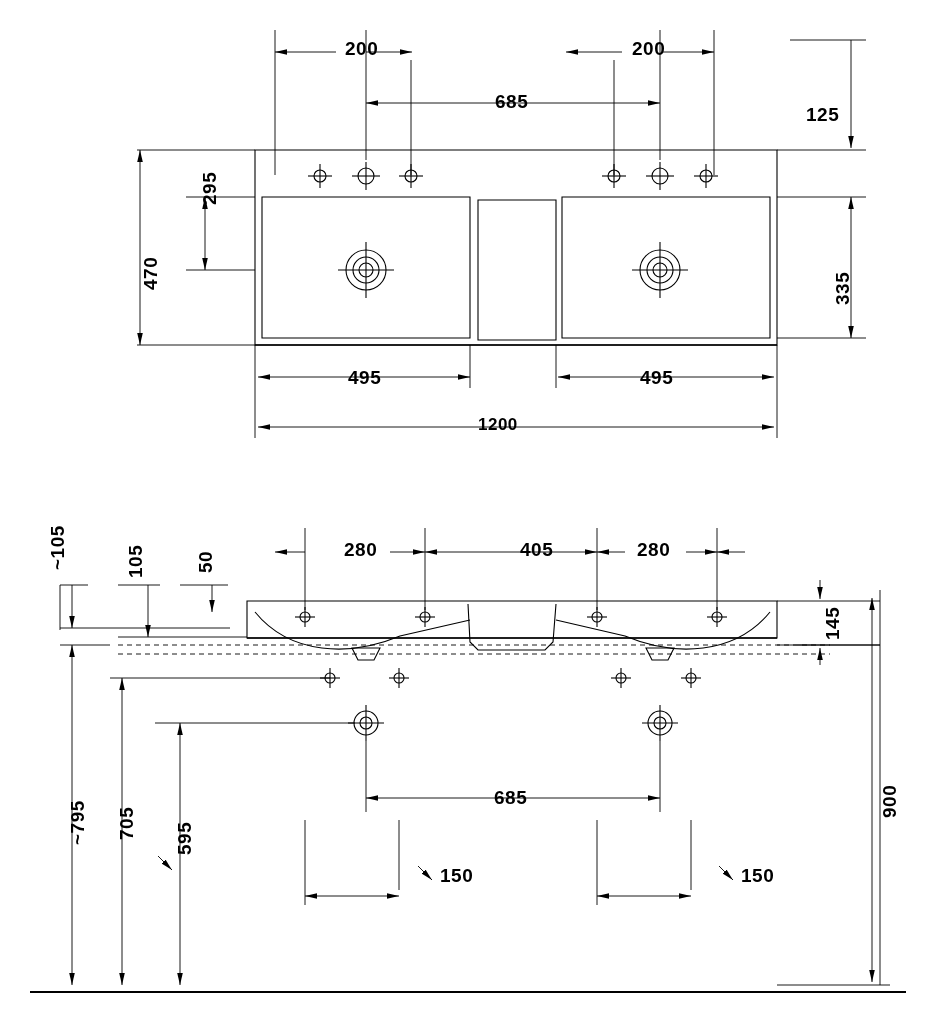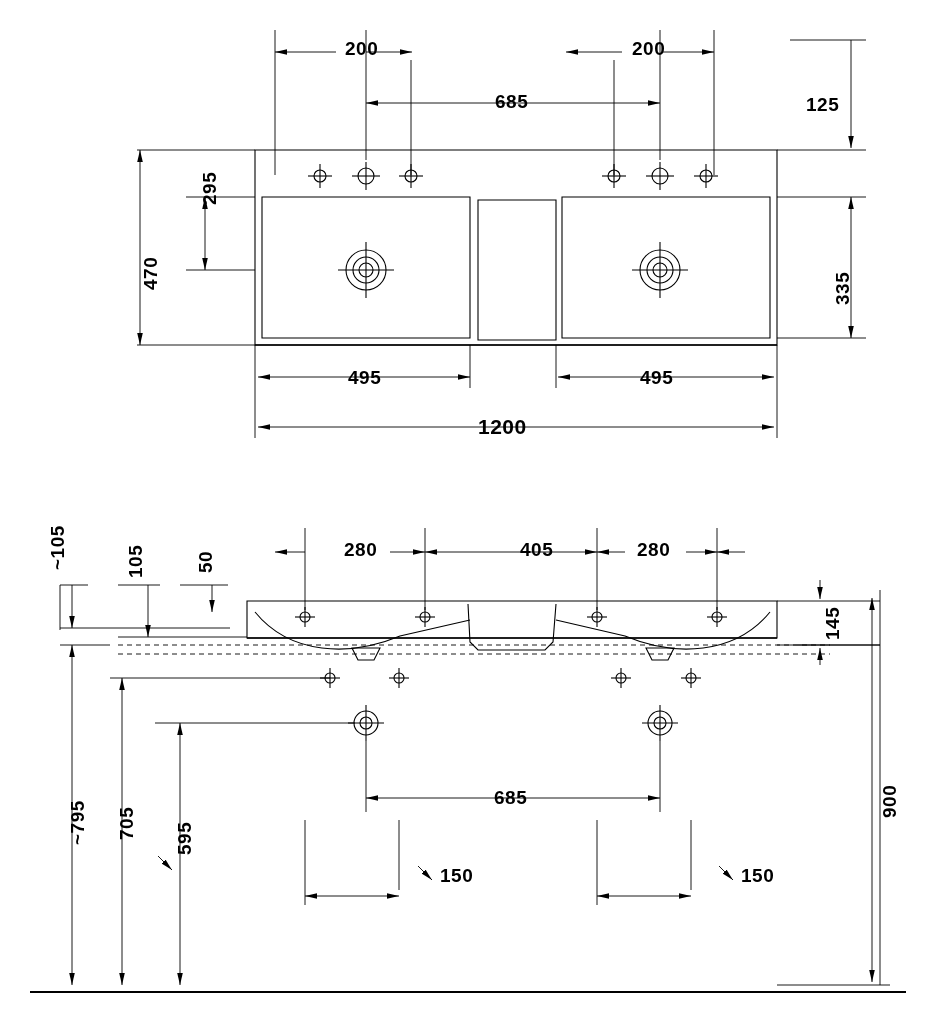--- a/index.html
+++ b/index.html
@@ -249,27 +249,27 @@
       <line x1="719" y1="866" x2="733" y2="880" marker-end="url(#arrR)"></line>
       <line x1="158" y1="856" x2="172" y2="870" marker-end="url(#arrR)"></line>
 
       <line x1="30" y1="992" x2="906" y2="992" stroke-width="2.2"></line>
     </g>
   </svg>
 
   <div class="dim-label" style="left:345px; top:39px;">200</div>
   <div class="dim-label" style="left:632px; top:39px;">200</div>
   <div class="dim-label" style="left:495px; top:92px;">685</div>
-  <div class="dim-label" style="left:806px; top:95px;">125</div>
+  <div class="dim-label" style="left:806px; top:105px;">125</div>
   <div class="dim-label vert" style="left:200px; top:205px;">295</div>
   <div class="dim-label vert" style="left:141px; top:290px;">470</div>
   <div class="dim-label vert" style="left:833px; top:305px;">335</div>
   <div class="dim-label" style="left:348px; top:368px;">495</div>
   <div class="dim-label" style="left:640px; top:368px;">495</div>
-  <div class="dim-label" style="left:478px; top:416px; font-size:21px;">1200</div>
+  <div class="dim-label" style="left:478px; top:416px; font-size:17px;">1200</div>
 
   <div class="dim-label vert" style="left:48px; top:570px;">~105</div>
   <div class="dim-label vert" style="left:126px; top:578px;">105</div>
   <div class="dim-label vert" style="left:196px; top:573px;">50</div>
   <div class="dim-label" style="left:344px; top:540px;">280</div>
   <div class="dim-label" style="left:520px; top:540px;">405</div>
   <div class="dim-label" style="left:637px; top:540px;">280</div>
   <div class="dim-label vert" style="left:823px; top:640px;">145</div>
   <div class="dim-label vert" style="left:68px; top:845px;">~795</div>
   <div class="dim-label vert" style="left:117px; top:840px;">705</div>

